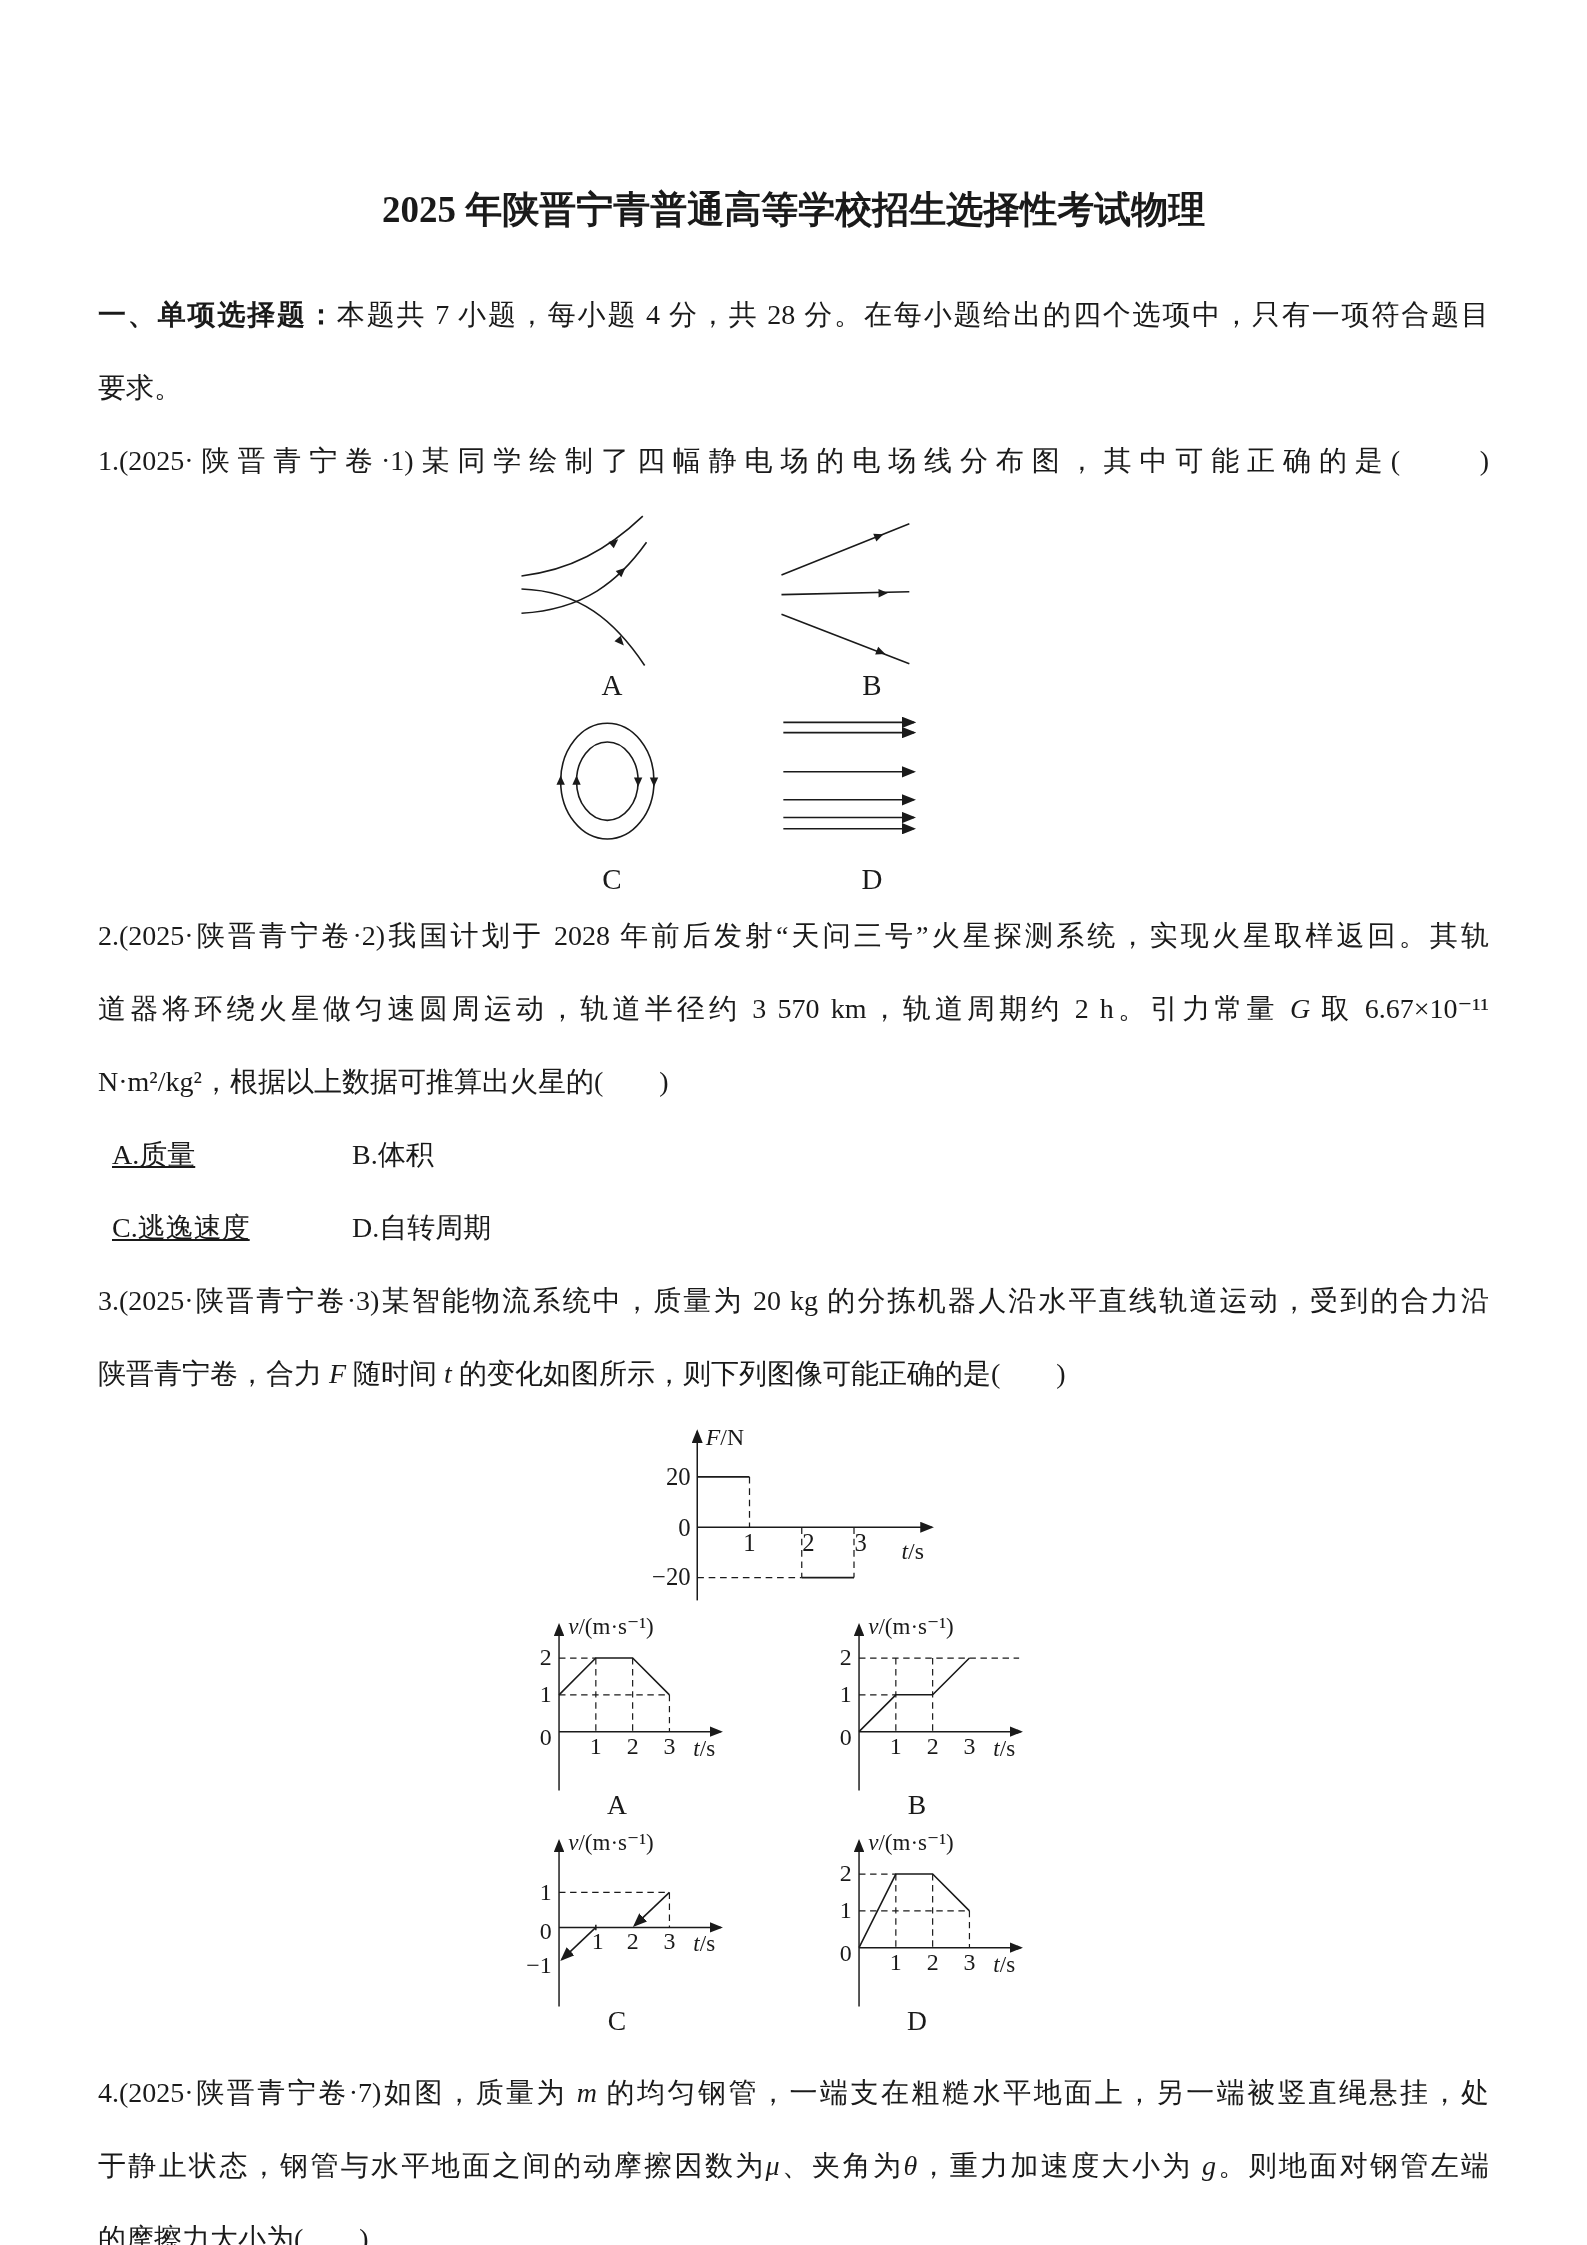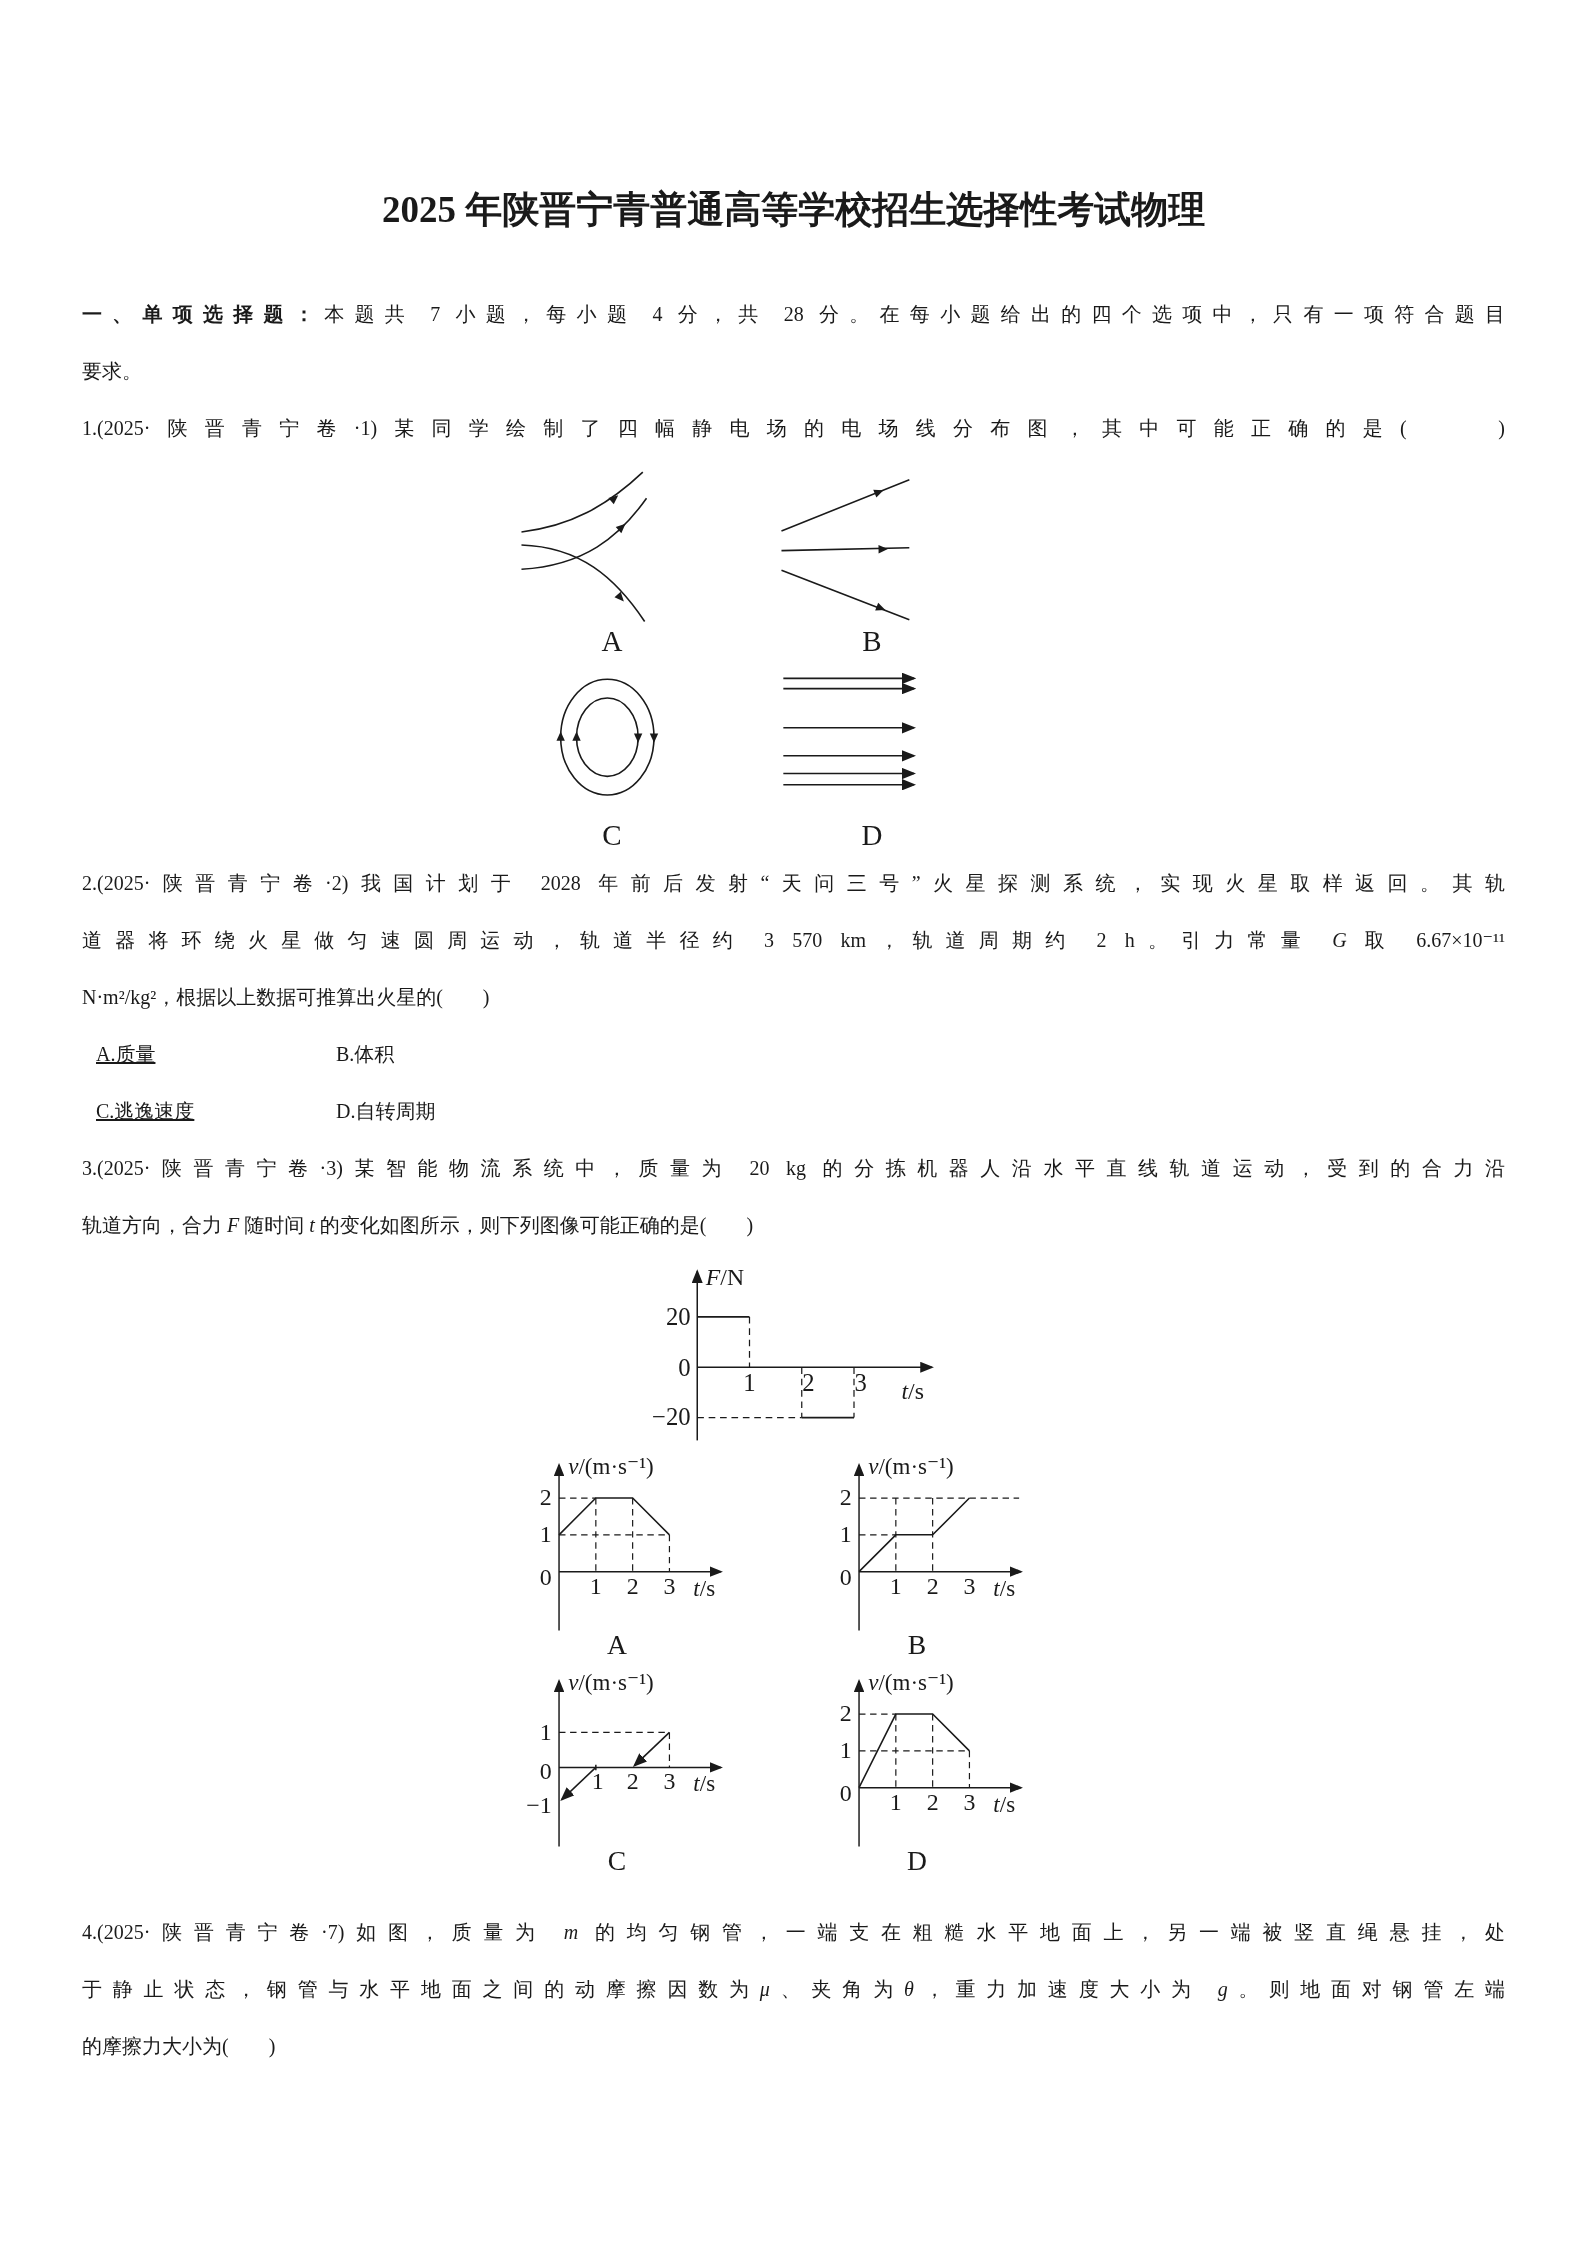--- a/index.html
+++ b/index.html
@@ -1,20 +1,20 @@
 <!DOCTYPE html>
 <html><head>
 <meta charset="utf-8">
 <style>
   html,body{margin:0;padding:0;background:#e8e8e8;}
   .page{position:relative;width:1587px;height:2245px;background:#ffffff;margin:0 auto;
         font-family:"Liberation Serif","DejaVu Serif",serif;color:#1a1a1a;overflow:hidden;}
   .content{padding:188px 82px 0 82px;}
   h1.title{margin:0 0 54px 0;text-align:center;font-size:37px;font-weight:bold;line-height:44px;}
-  .ln{margin:0;font-size:20px;line-height:57px;white-space:nowrap;}
+  .ln{margin:16px;font-size:28px;line-height:57px;white-space:nowrap;}
   .fill{white-space:normal;text-align:justify;text-align-last:justify;}
   .hei{font-family:"Liberation Sans","DejaVu Sans",sans-serif;font-weight:bold;}
   .it{font-style:italic;}
   .opts{padding-left:14px;}
   .opt1{display:inline-block;width:240px;text-decoration:underline;}
   
   .fig-q1{margin:4px 0 8px 420px;}
   .fig-row{display:flex;gap:40px;margin-bottom:2px;}
   .fig-col{width:220px;}
   .fig-col svg{display:block;width:220px;height:168px;}
@@ -117,21 +117,21 @@
       </div>
     </div>
 
     <p class="ln fill">2.(2025·陕晋青宁卷·2)我国计划于 2028 年前后发射“天问三号”火星探测系统，实现火星取样返回。其轨</p>
     <p class="ln fill"><span>道器将环绕火星做匀速圆周运动，轨道半径约 3 570 km，轨道周期约 2 h。引力常量 </span><span class="it">G</span><span> 取 6.67×10⁻¹¹</span></p>
     <p class="ln">N·m²/kg²，根据以上数据可推算出火星的(　　)</p>
     <p class="ln opts"><span class="opt1">A.质量</span><span>B.体积</span></p>
     <p class="ln opts"><span class="opt1">C.逃逸速度</span><span>D.自转周期</span></p>
 
     <p class="ln fill">3.(2025·陕晋青宁卷·3)某智能物流系统中，质量为 20 kg 的分拣机器人沿水平直线轨道运动，受到的合力沿</p>
-    <p class="ln"><span>轨道方向，合力 </span><span class="it">F</span><span> 随时间 </span><span class="it">t</span><span> 的变化如图所示，则下列图像可能正确的是(　　)</span></p>
+    <p class="ln"><span>陕晋青宁卷，合力 </span><span class="it">F</span><span> 随时间 </span><span class="it">t</span><span> 的变化如图所示，则下列图像可能正确的是(　　)</span></p>
 
     <div class="fig-ft">
       <svg viewBox="0 0 360 200">
         <g>
           <line class="ax" x1="95" y1="192" x2="95" y2="14" marker-end="url(#arr)"></line>
           <line class="ax" x1="95" y1="115" x2="342" y2="115" marker-end="url(#arr)"></line>
         </g>
         <text class="al" x="104" y="28"><tspan class="sit">F</tspan><tspan>/N</tspan></text>
         <text class="al" x="310" y="148"><tspan class="sit">t</tspan><tspan>/s</tspan></text>
         <g>

